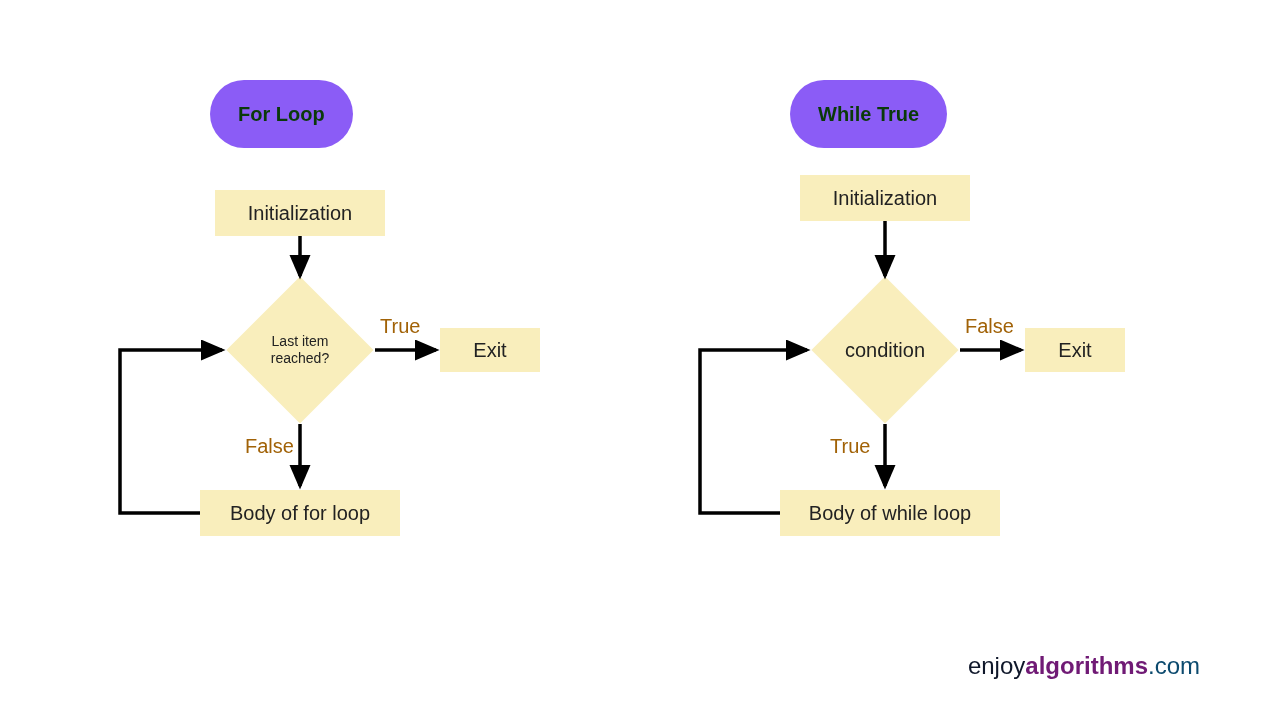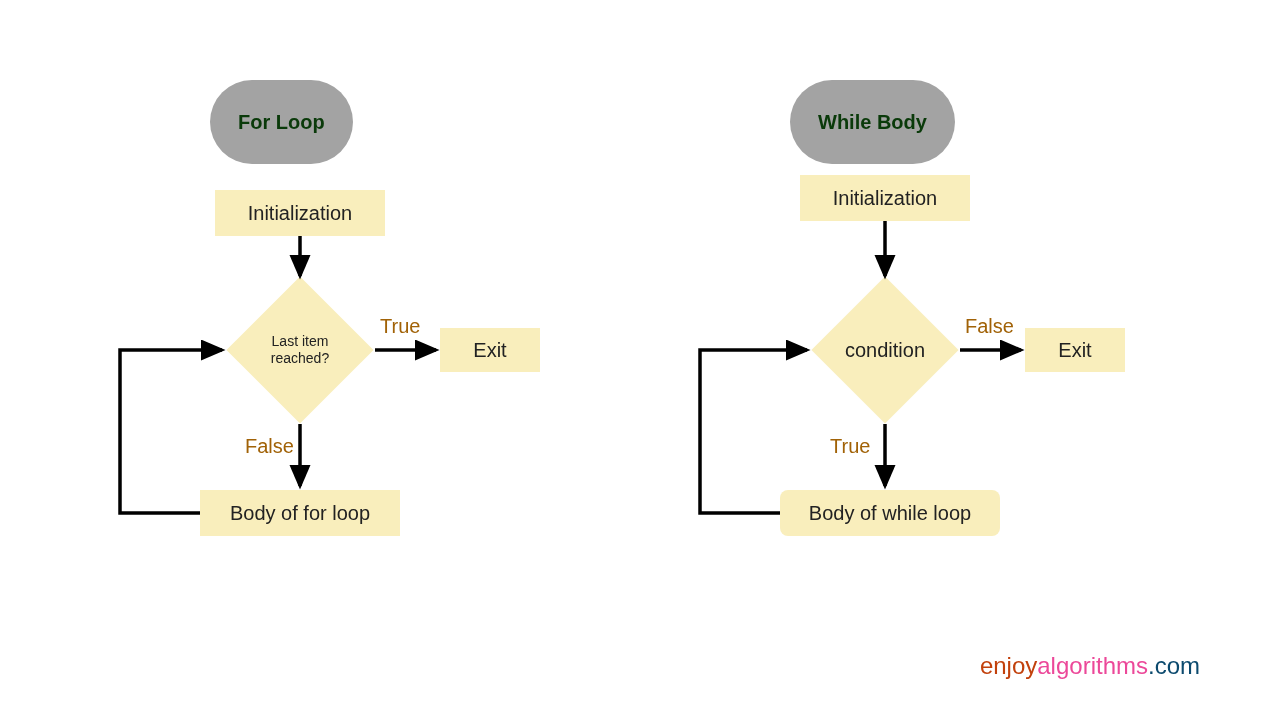--- a/index.html
+++ b/index.html
@@ -7,29 +7,29 @@
     padding: 0;
     width: 1280px;
     height: 720px;
     background: #ffffff;
     font-family: Arial, Helvetica, sans-serif;
     position: relative;
     overflow: hidden;
   }
   .pill {
     position: absolute;
-    background: #a3a3a3;
+    background: #8b5cf6;
     border-radius: 999px;
     font-weight: 700;
     font-size: 20px;
     color: #0a3a0a;
     display: flex;
     align-items: center;
     justify-content: center;
-    padding: 16px 28px;
+    padding: 8px 28px;
     height: 52px;
   }
   .box {
     position: absolute;
     background: #f9eebc;
     font-size: 20px;
     color: #222;
     display: flex;
     align-items: center;
     justify-content: center;
@@ -64,22 +64,22 @@
     font-size: 20px;
     color: #a16207;
   }
   .footer {
     position: absolute;
     right: 80px;
     bottom: 40px;
     font-size: 24px;
     color: #000;
   }
-  .footer .enjoy { color: #c2410c; }
-  .footer .algo { color: #ec4899; }
+  .footer .enjoy { color: #0f172a; }
+  .footer .algo { color: #701a75; font-weight: bold; }
   .footer .dotcom { color: #0c4a6e; }
   svg.overlay {
     position: absolute;
     top: 0; left: 0;
     width: 1280px;
     height: 720px;
     pointer-events: none;
   }
 </style>
 </head>
@@ -107,39 +107,39 @@
 
 <div class="box" style="left:200px; top:490px; width:200px; height:46px;">
   <span>Body of for loop</span>
 </div>
 
 <div class="edge-label" style="left:380px; top:315px;"><span>True</span></div>
 
 <div class="edge-label" style="left:245px; top:435px;"><span>False</span></div>
 
 <div class="pill" style="left:790px; top:80px;">
-  <span>While Body</span>
+  <span>While True</span>
 </div>
 
 <div class="box" style="left:800px; top:175px; width:170px; height:46px;">
   <span>Initialization</span>
 </div>
 
 <div class="diamond-wrap" style="left:833px; top:298px; width:104px; height:104px;">
   <div class="diamond"></div>
 </div>
 <div class="diamond-label" style="left:811px; top:298px; width:148px; height:104px; position:absolute; display:flex; align-items:center; justify-content:center; font-size:20px;">
   <span>condition</span>
 </div>
 
 <div class="box" style="left:1025px; top:328px; width:100px; height:44px;">
   <span>Exit</span>
 </div>
 
-<div class="box" style="left:780px; top:490px; width:220px; height:46px;border-radius:8px;">
+<div class="box" style="left:780px; top:490px; width:220px; height:46px;">
   <span>Body of while loop</span>
 </div>
 
 <div class="edge-label" style="left:965px; top:315px;"><span>False</span></div>
 
 <div class="edge-label" style="left:830px; top:435px;"><span>True</span></div>
 
 <svg class="overlay" viewBox="0 0 1280 720">
   <defs>
     <marker id="arrowhead" markerWidth="8" markerHeight="8" refX="6" refY="3" orient="auto">

